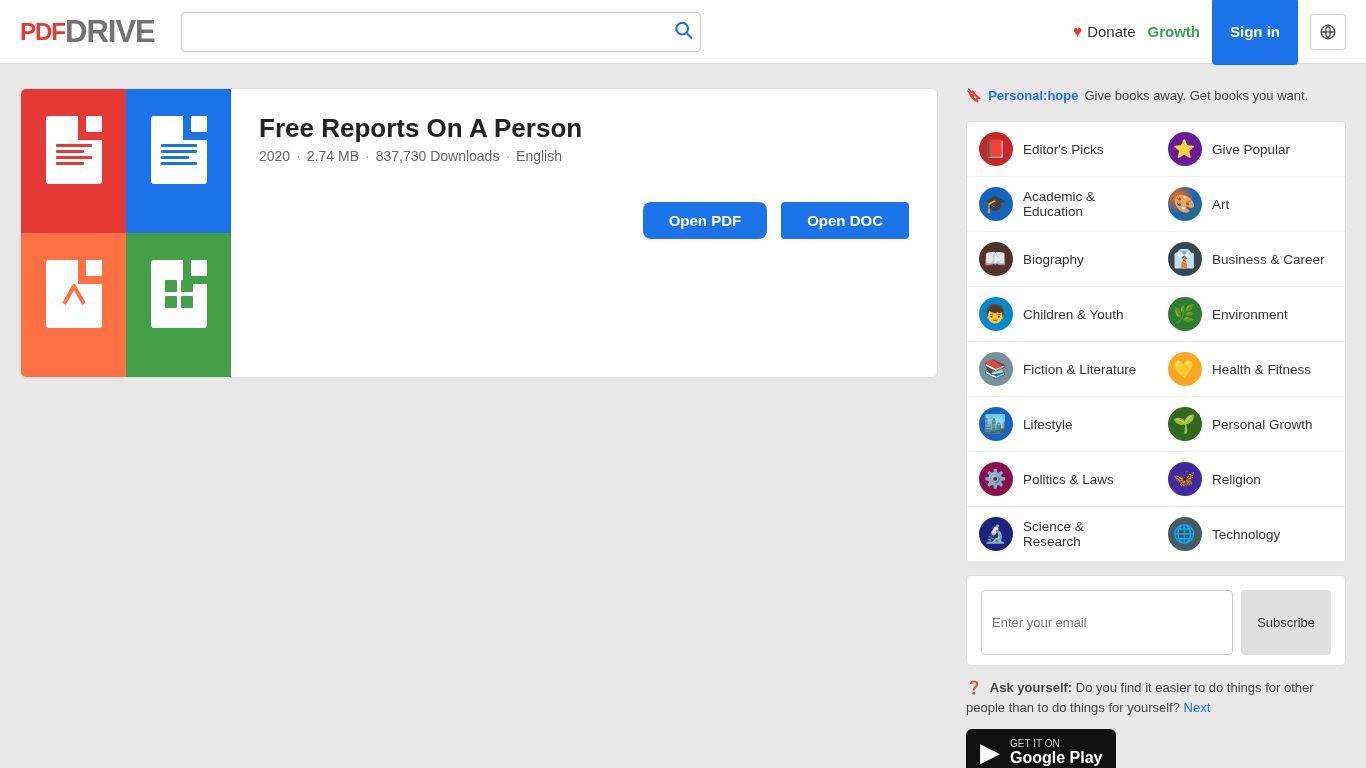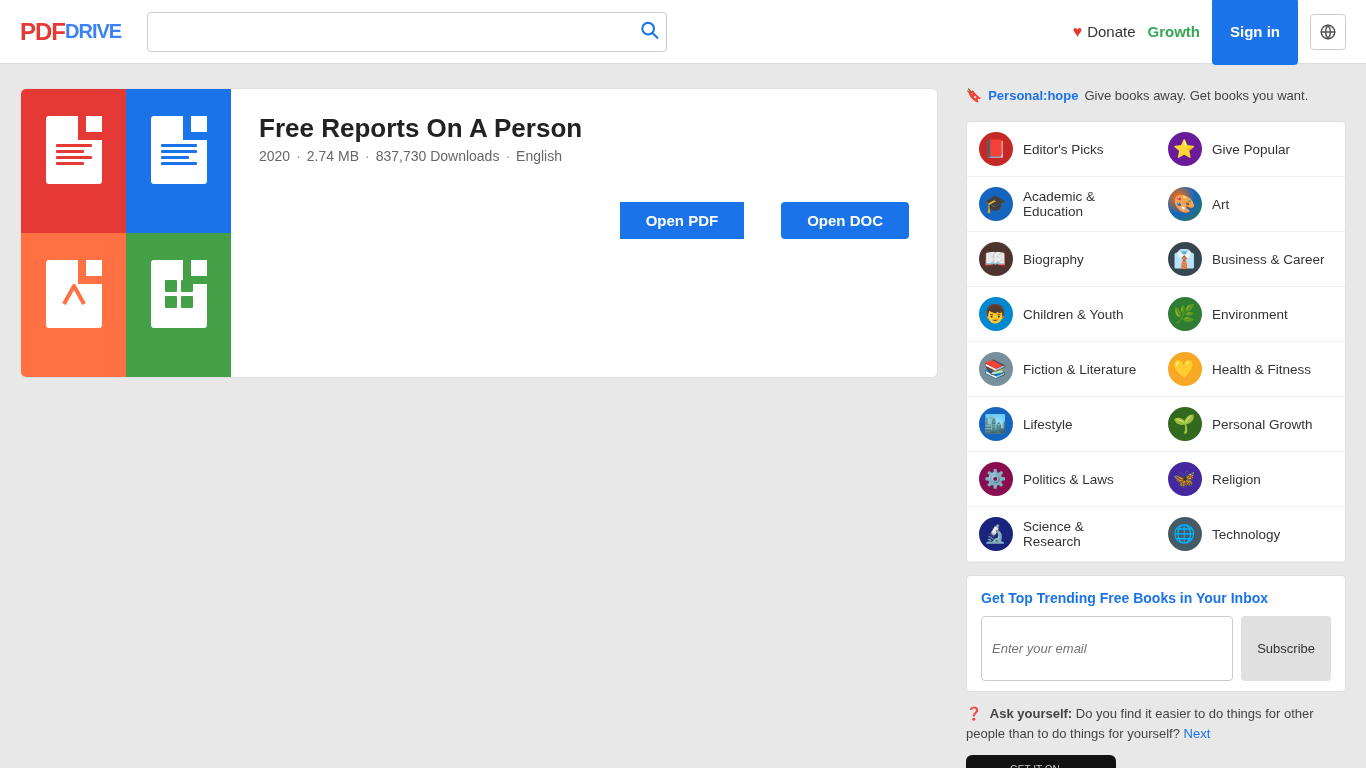--- a/index.html
+++ b/index.html
@@ -21,23 +21,23 @@
       gap: 0;
       text-decoration: none;
     }
     .logo-pdf {
       color: #e53935;
       font-weight: 900;
       font-size: 24px;
       letter-spacing: -1px;
     }
     .logo-drive {
-      color: #3b82f6;
+      color: #737373;
       font-weight: 900;
-      font-size: 20px;
+      font-size: 31px;
       letter-spacing: -1px;
     }
     .search-bar {
       flex: 1;
       max-width: 520px;
       position: relative;
       margin-left: 10px;
     }
     .search-bar input {
       width: 100%;
@@ -248,36 +248,35 @@
     .book-actions {
       display: flex;
       gap: 14px;
       margin-top: 24px;
       justify-content: flex-end;
     }
     .btn-open-pdf {
       background: #1a73e8;
       color: #fff;
       border: none;
-      border-radius: 0;
+      border-radius: 8px;
       padding: 10px 26px;
       font-size: 15px;
       font-weight: 600;
       cursor: pointer;
     }
     .btn-open-doc {
       background: #1a73e8;
       color: #fff;
       border: none;
       border-radius: 4px;
       padding: 10px 26px;
       font-size: 15px;
       font-weight: 600;
       cursor: pointer;
-      margin-left: 23px;
     }
 
     
     .sidebar {
       width: 380px;
       min-width: 340px;
       margin-left: 28px;
       display: flex;
       flex-direction: column;
       gap: 12px;
@@ -341,21 +340,20 @@
       gap: 8px;
     }
     .subscribe-input {
       flex: 1;
       border: 1px solid #ccc;
       border-radius: 4px;
       padding: 24px 10px;
       font-size: 13px;
       outline: none;
       color: #999;
-      font-style: italic;
     }
     .subscribe-btn {
       background: #e0e0e0;
       border: none;
       border-radius: 4px;
       padding: 8px 16px;
       font-size: 13px;
       cursor: pointer;
       color: #333;
       font-weight: 500;
@@ -571,21 +569,20 @@
         <div class="cat-icon" style="background:#1a237e;">🔬</div>
         <span>Science &amp; Research</span>
       </a>
       <a class="cat-item">
         <div class="cat-icon" style="background:#455a64;">🌐</div>
         <span>Technology</span>
       </a>
     </div>
 
     <div class="subscribe-section">
-      <div class="subscribe-title">Get Top Trending Free Books in Your Inbox</div>
       <div class="subscribe-row">
         <input class="subscribe-input" type="email" placeholder="Enter your email" style="">
         <button class="subscribe-btn">Subscribe</button>
       </div>
     </div>
 
     <div class="ask-section">
       <span class="question-icon">❓</span>
       <span class="ask-bold">Ask yourself:</span>
       <span> Do you find it easier to do things for other people than to do things for yourself?</span>

